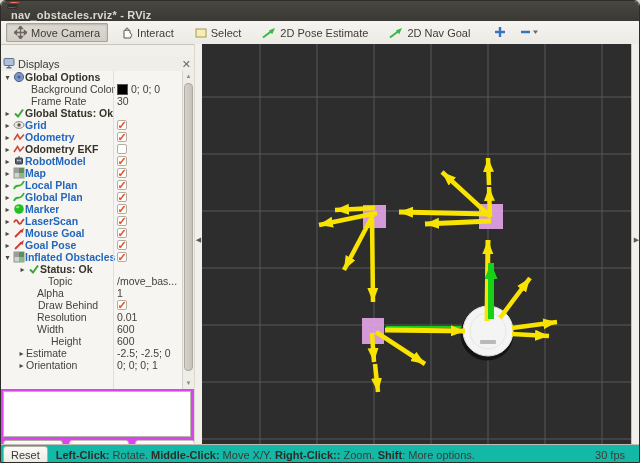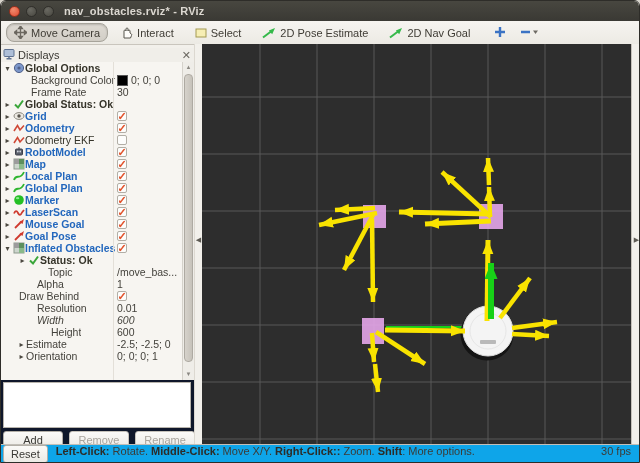--- a/index.html
+++ b/index.html
@@ -1,50 +1,50 @@
 <!DOCTYPE html>
 <html><head>
 <meta charset="utf-8">
 <style>
   html,body{margin:0;padding:0;background:#d8d4cc;font-family:"Liberation Sans",sans-serif;}
   .window{position:relative;width:640px;height:463px;background:#f2f0eb;border:1px solid #2e2d29;
           box-sizing:border-box;border-radius:6px 6px 0 0;overflow:hidden;}
   
   .titlebar{position:absolute;left:0;top:0;width:100%;height:20px;
-            background:linear-gradient(#484740,#3a3934);display:flex;align-items:center;
-            border-radius:5px 5px 0 0;}
+            background:linear-gradient(#484740,#3a3934);display:flex;
+            border-radius:5px 5px 0 0;flex-direction:column;}
   .winbtn{width:11px;height:11px;border-radius:50%;margin-left:6px;display:inline-block;box-sizing:border-box;}
   .winbtn.close{background:radial-gradient(circle at 35% 30%,#f08b6e,#df4b32);border:1px solid #9c2f1d;margin-left:8px;}
   .winbtn.gray{background:radial-gradient(circle at 35% 30%,#6a6962,#47463f);border:1px solid #302f2b;}
   .titletext{color:#dcd8d1;font-size:11px;font-weight:bold;margin-left:10px;letter-spacing:.2px;}
   
   .toolbar{position:absolute;left:0;top:20px;width:100%;height:23px;background:linear-gradient(#f6f4f0,#eceae4);
            border-bottom:1px solid #c9c5bd;display:flex;align-items:center;font-size:11px;color:#3f3c35;}
-  .tool{display:inline-flex;align-items:center;gap:4px;padding:2px 7px;margin-left:5px;border-radius:8px;
+  .tool{display:inline-flex;align-items:center;gap:4px;padding:2px 7px;margin-left:5px;border-radius:1px;
         border:1px solid transparent;white-space:nowrap;cursor:default;}
   .tool.active{background:linear-gradient(#dedad3,#d2cec6);border:1px solid #a7a49b;box-shadow:inset 0 1px 2px rgba(0,0,0,.18);}
   .tool .ticon{display:inline-flex;align-items:center;}
   .zoomctl{display:inline-flex;align-items:center;margin-left:16px;}
   
   .main{position:absolute;left:0;top:43px;width:640px;height:400px;}
-  .displays-panel{position:absolute;left:0;top:4px;width:193px;height:400px;background:#0f172a;}
+  .displays-panel{position:absolute;left:0;top:13px;width:193px;height:400px;background:#d946ef;}
   .panel-header{position:absolute;left:0;top:0;width:193px;height:14px;background:#f0eee9;
                 border-bottom:1px solid #d8d4cc;display:flex;align-items:center;font-size:11px;color:#3a3833;}
   .panel-header .ph-title{margin-left:3px;}
   .panel-header .ph-close{margin-left:auto;margin-right:3px;color:#6b6861;font-size:11px;line-height:10px;}
   .tree{position:absolute;left:0;top:14px;width:181px;height:318px;overflow:hidden;background:#f7f5f1;}
   .col-sep{position:absolute;left:112px;top:14px;width:1px;height:318px;background:#e3dfd8;}
   .trow{position:relative;height:12px;display:flex;align-items:center;font-size:10.5px;color:#3c3a34;white-space:nowrap;}
   .trow .exp{width:9px;display:inline-block;font-size:8px;color:#4a473f;text-align:center;flex:none;}
   .trow .ricon{width:13px;display:inline-flex;justify-content:center;flex:none;}
   .trow .lbl{overflow:hidden;}
   .lbl.group{font-weight:bold;color:#353329;}
   .lbl.prop{color:#44423c;}
   .lbl.display-on{font-weight:bold;color:#2367bd;}
-  .lbl.display-off{font-weight:normal;color:#353329;}
+  .lbl.display-off{font-weight:bold;color:#353329;}
   .trow .val{position:absolute;left:116px;color:#44423c;display:flex;align-items:center;gap:3px;}
   .chk{width:10px;height:10px;border:1px solid #b2aea6;background:#fdfdfc;border-radius:2px;display:inline-flex;
        align-items:center;justify-content:center;font-size:11px;font-weight:bold;color:#e2532c;line-height:8px;box-sizing:border-box;}
   .swatch{width:9px;height:9px;background:#000;display:inline-block;border:1px solid #555;}
   
   .scroll{position:absolute;right:0;top:14px;width:12px;height:318px;background:#efede8;border-left:1px solid #d5d2cb;box-sizing:border-box;}
   .scroll .sbtn{position:absolute;left:0;width:11px;height:11px;font-size:6px;color:#8a8781;text-align:center;line-height:11px;}
   .scroll .thumb{position:absolute;left:1px;top:12px;width:9px;height:288px;background:linear-gradient(90deg,#d6d2cb,#c6c2ba);
                  border:1px solid #aeaaa2;border-radius:4px;box-sizing:border-box;}
   .desc-box{position:absolute;left:2px;top:334px;width:188px;height:46px;background:#ffffff;border:1px solid #b8b4ac;box-sizing:border-box;}
@@ -52,27 +52,27 @@
   .pbtn{flex:none;width:58px;height:16px;font-size:11px;border:1px solid #b3afa7;border-radius:3px;
         background:linear-gradient(#fbfaf8,#eceae5);color:#3a3935;display:flex;align-items:center;justify-content:center;}
   .pbtn.disabled{color:#a8a49d;border-color:#c6c2ba;}
   .splitter{position:absolute;top:0;height:400px;background:#f2f0eb;color:#5d5a53;font-size:7px;display:flex;
             align-items:center;justify-content:center;}
   .splitter.left{left:193px;width:8px;border-left:1px solid #dcd8d0;box-sizing:border-box;}
   .splitter.right{left:630px;width:10px;border-left:1px solid #c6c2bb;box-sizing:border-box;}
   .splitter .grip{margin-top:-8px;}
   .viewport{position:absolute;left:201px;top:0;width:429px;height:400px;background:#2d2d2d;}
   
-  .statusbar{position:absolute;left:0;top:443px;width:100%;height:20px;background:#0ea5e9;border-top:1px solid #c2beb7;
-             display:flex;align-items:flex-start;font-size:11px;color:#3c3b37;box-sizing:border-box;}
+  .statusbar{position:absolute;left:0;top:443px;width:100%;height:20px;background:#14b8a6;border-top:1px solid #c2beb7;
+             display:flex;align-items:center;font-size:11px;color:#3c3b37;box-sizing:border-box;}
   .reset-btn{margin-left:2px;height:16px;padding:0 7px;font-size:11px;border:1px solid #b3afa7;border-radius:3px;
              background:linear-gradient(#fbfaf8,#eceae5);color:#3a3935;display:flex;align-items:center;}
   .status-text{margin-left:8px;white-space:nowrap;}
   .status-text b{color:#2d2c28;}
-  .fps{margin-left:auto;margin-right:8px;color:#3c3b37;}
+  .fps{margin-left:auto;margin-right:14px;color:#3c3b37;}
 </style>
 </head>
 <body>
 
 <div class="window">
 
   <div class="titlebar">
     <span class="winbtn close"></span>
     <span class="winbtn gray"></span>
     <span class="winbtn gray"></span>
@@ -357,33 +357,33 @@
           <div class="trow" style="padding-left: 38px;">
             <span class="exp"></span>
             <span class="lbl prop">Topic</span>
             <span class="val">/move_bas...</span>
           </div>
           <div class="trow" style="padding-left: 27px;">
             <span class="exp"></span>
             <span class="lbl prop">Alpha</span>
             <span class="val">1</span>
           </div>
-          <div class="trow" style="padding-left: 9px;">
+          <div class="trow" style="padding-left: 28px;">
             <span class="exp"></span>
             <span class="lbl prop">Draw Behind</span>
             <span class="val">
               <span class="chk">✓</span>
             </span>
           </div>
           <div class="trow" style="padding-left: 27px;">
             <span class="exp"></span>
             <span class="lbl prop">Resolution</span>
             <span class="val">0.01</span>
           </div>
-          <div class="trow" style="padding-left: 27px; font-style: italic;">
+          <div class="trow" style="padding-left: 27px;">
             <span class="exp"></span>
             <span class="lbl prop">Width</span>
             <span class="val">600</span>
           </div>
           <div class="trow" style="padding-left: 41px;">
             <span class="exp"></span>
             <span class="lbl prop">Height</span>
             <span class="val">600</span>
           </div>
           <div class="trow" style="padding-left: 16px;">

